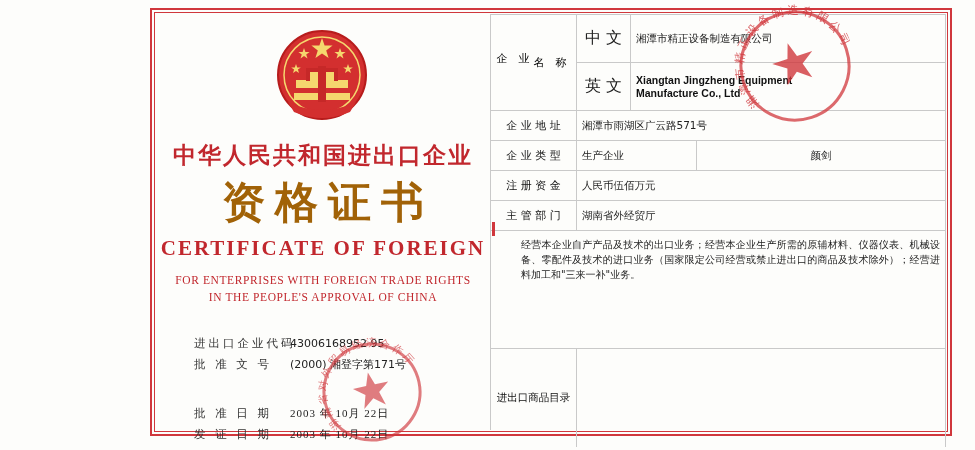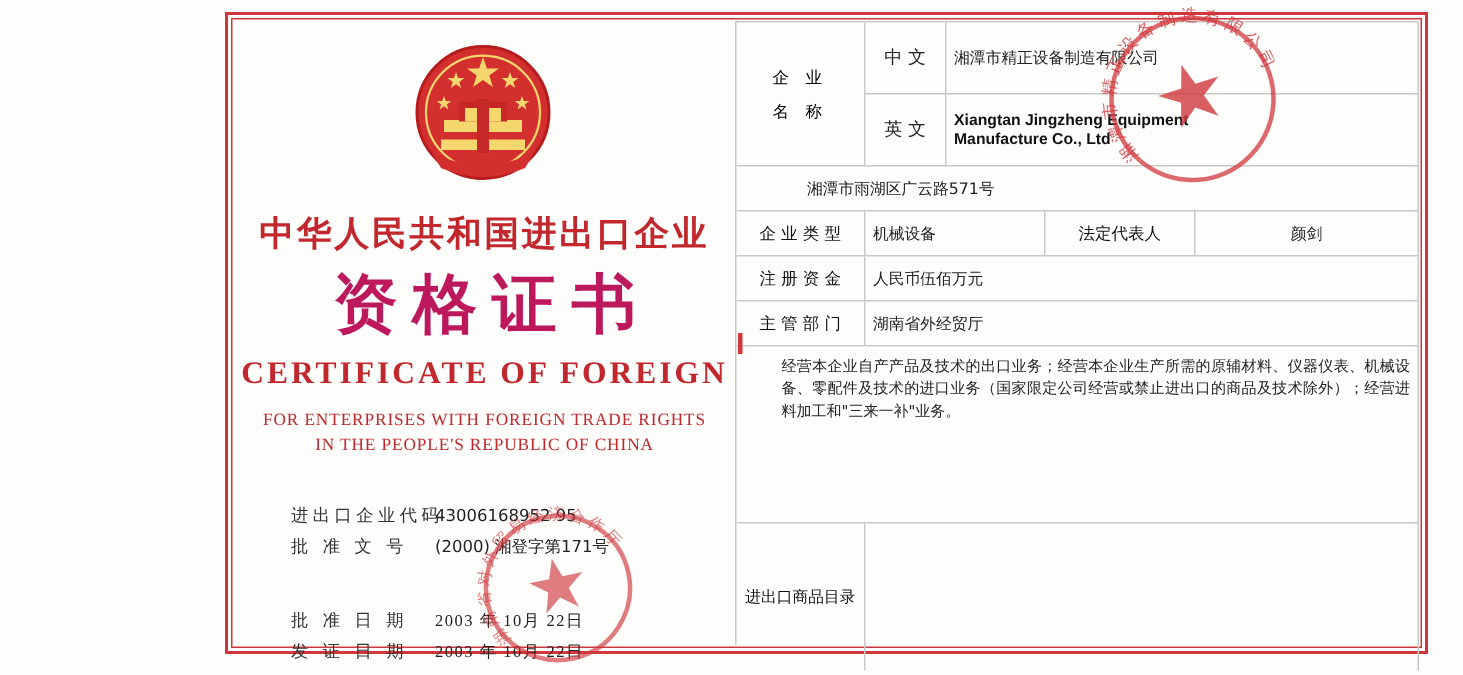--- a/index.html
+++ b/index.html
@@ -70,21 +70,21 @@
   }
   .title-big {
     position: absolute;
     left: 0;
     top: 160px;
     width: 330px;
     text-align: center;
     font-family: "DejaVu Sans", sans-serif;
     font-size: 43px;
     letter-spacing: 10px;
-    color: #be185d;
+    color: #a16207;
     font-weight: bold;
     text-indent: 10px;
   }
   .title-en {
     position: absolute;
     left: 0;
     top: 222px;
     width: 330px;
     text-align: center;
     font-family: "Liberation Serif", serif;
@@ -175,21 +175,21 @@
     color: #111;
     font-size: 11px;
   }
   .cell.border-r { border-right: 1px solid #c9c9c9; }
   .cell.center { justify-content: center; }
   .cell.top { align-items: flex-start; padding-top: 6px; }
   .sub-label {
     width: 54px;
     border-right: 1px solid #c9c9c9;
     justify-content: space-between;
-    font-size: 12px;
+    font-size: 16px;
   }
   .label-w { width: 86px; }
   .group-left {
     width: 86px;
     border-right: 1px solid #c9c9c9;
     box-sizing: border-box;
     display: flex;
     align-items: center;
     justify-content: center;
   }
@@ -268,21 +268,21 @@
         <path d="M22 80 q34 16 68 0 l-6 10 q-28 12 -56 0 z" fill="#d32f2f"></path>
         <rect x="52" y="44" width="8" height="36" fill="#c62828"></rect>
       </svg>
     </div>
 
     <div class="title-cn">中华人民共和国进出口企业</div>
     <div class="title-big">资格证书</div>
     <div class="title-en">CERTIFICATE  OF  FOREIGN</div>
     <div class="subtitle-en">
       <div>FOR ENTERPRISES WITH FOREIGN TRADE RIGHTS</div>
-      <div>IN THE PEOPLE'S REPUBLIC OF CHINA</div>
+      <div>IN THE PEOPLE'S APPROVAL OF CHINA</div>
     </div>
 
     <div class="fields">
       <div class="field-row">
         <div class="field-label">进出口企业代码</div>
         <div class="field-value">43006168952 95</div>
       </div>
       <div class="field-row">
         <div class="field-label">批 准 文 号</div>
         <div class="field-value">(2000) 湘登字第171号</div>
@@ -294,21 +294,21 @@
       <div class="field-row">
         <div class="field-label">发 证 日 期</div>
         <div class="date-value">2003 年      10月      22日</div>
       </div>
     </div>
   </div>
 
   <div class="table">
 
     <div class="trow" style="border-bottom:none;border-right:none;">
-      <div class="group-left" style="height:96px;flex-direction:column;border-bottom:1px solid #c9c9c9;">
+      <div class="group-left" style="height:96px;flex-direction:row;border-bottom:1px solid #c9c9c9;">
         <div style="letter-spacing:4px;font-size:11px;margin-bottom:8px;">企 业</div>
         <div style="letter-spacing:4px;font-size:11px;">名 称</div>
       </div>
       <div class="group-right">
         <div class="trow" style="height:48px;">
           <div class="cell sub-label center">中 文</div>
           <div class="cell" style="flex:1;">湘潭市精正设备制造有限公司</div>
         </div>
         <div class="trow" style="height:48px;">
           <div class="cell sub-label center">英 文</div>
@@ -316,27 +316,27 @@
             <div class="en-name">
               <div>Xiangtan Jingzheng Equipment</div>
               <div>Manufacture Co., Ltd</div>
             </div>
           </div>
         </div>
       </div>
     </div>
 
     <div class="trow" style="height:30px;">
-      <div class="cell" style="flex:1;margin-left:42px;">湘潭市雨湖区广云路571号</div>
+      <div class="cell label center border-r label-w">企 业 地 址</div>
+      <div class="cell" style="flex:1;">湘潭市雨湖区广云路571号</div>
     </div>
 
     <div class="trow" style="height:30px;">
       <div class="cell label center border-r label-w">企 业 类 型</div>
-      <div class="cell border-r" style="width:120px;">机械设备</div>
-      <div class="cell label center border-r" style="width:100px;">法定代表人</div>
+      <div class="cell border-r" style="width:120px;">生产企业</div>
       <div class="cell center" style="flex:1;">颜剑</div>
     </div>
 
     <div class="trow" style="height:30px;">
       <div class="cell label center border-r label-w">注 册 资 金</div>
       <div class="cell" style="flex:1;">人民币伍佰万元</div>
     </div>
 
     <div class="trow" style="height:30px;">
       <div class="cell label center border-r label-w">主 管 部 门</div>

